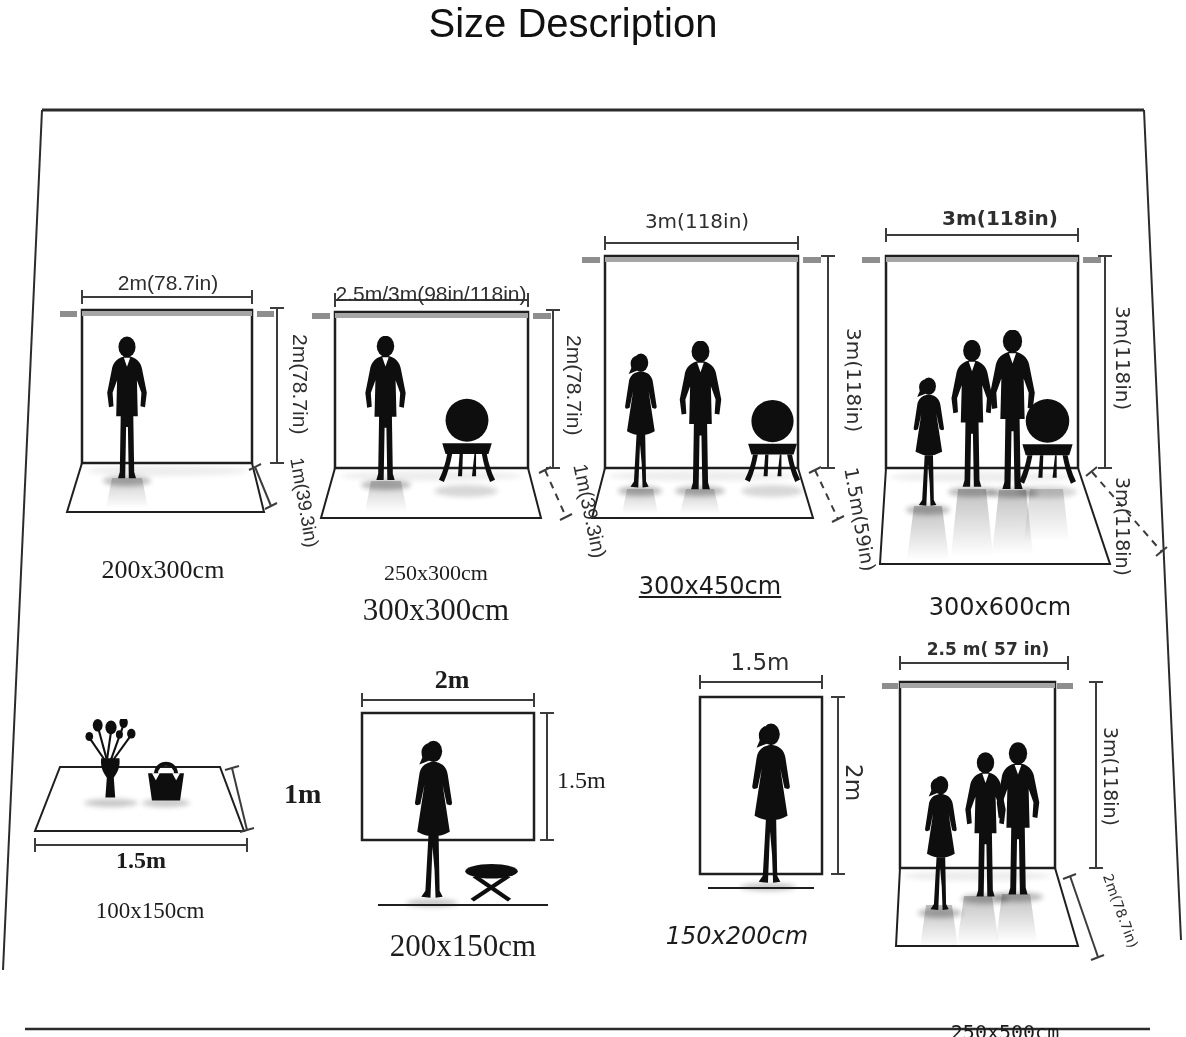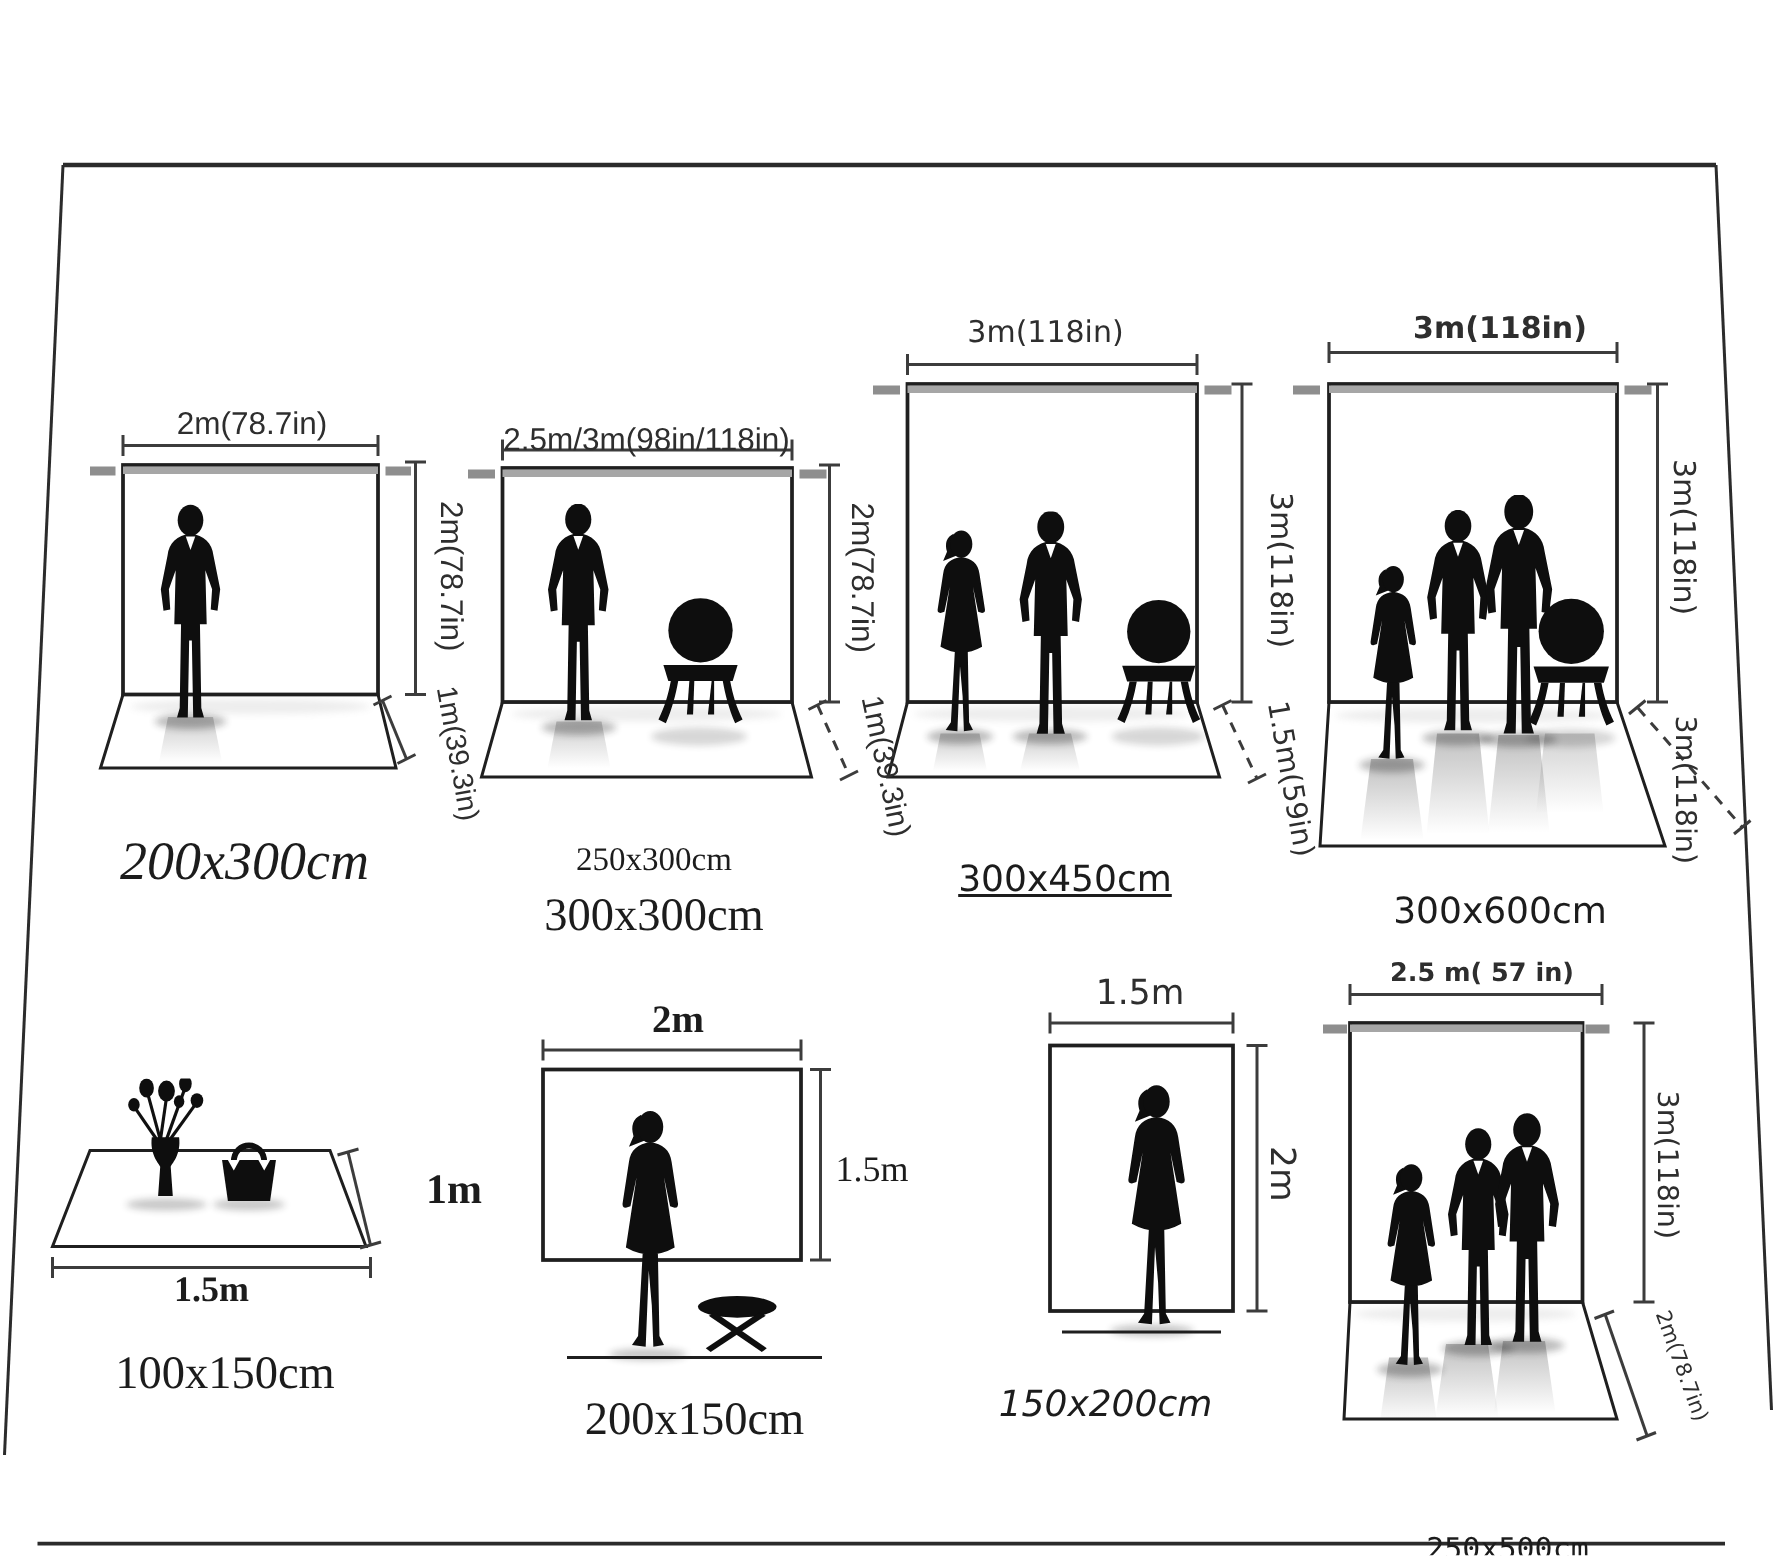--- a/index.html
+++ b/index.html
@@ -305,45 +305,46 @@
     <polygon points="1002,894 1030,894 1037,942 996,942" fill="url(#fade)" opacity="0.55"></polygon>
     <ellipse cx="940" cy="913" rx="22" ry="5" fill="#222" opacity="0.3" filter="url(#soft)"></ellipse>
     <ellipse cx="985" cy="899" rx="24" ry="5" fill="#222" opacity="0.3" filter="url(#soft)"></ellipse>
     <ellipse cx="1018" cy="897" rx="25" ry="5" fill="#222" opacity="0.3" filter="url(#soft)"></ellipse>
     <use href="#woman" x="914" y="775" width="52" height="140"></use>
     <use href="#man" x="958" y="752" width="55" height="148"></use>
     <use href="#man" x="989" y="742" width="58" height="156"></use>
   </g>
 </svg>
 
+<div class="lbl sans ctr" style="left:573px;top:2px;font-size:40px;color:#111;">Size Description</div>
 
 <div class="lbl sans ctr dimtxt" style="left:168px;top:272px;font-size:21px;">2m(78.7in)</div>
 <div class="lbl sans rot90 dimtxt" style="left:311px;top:334px;font-size:21px;">2m(78.7in)</div>
 <div class="lbl sans r80 dimtxt" style="left:306px;top:456px;font-size:19px;">1m(39.3in)</div>
-<div class="lbl serif ctr" style="left:163px;top:556px;font-size:36px;font-style:italic;">200x300cm</div>
+<div class="lbl serif ctr" style="left:163px;top:556px;font-size:26px;">200x300cm</div>
 
 <div class="lbl sans ctr dimtxt" style="left:431px;top:267px;font-size:21px;margin-top:16px;">2.5m/3m(98in/118in)</div>
 <div class="lbl sans rot90 dimtxt" style="left:585px;top:335px;font-size:21px;">2m(78.7in)</div>
 <div class="lbl sans r78 dimtxt" style="left:590px;top:462px;font-size:20px;">1m(39.3in)</div>
 <div class="lbl serif ctr" style="left:436px;top:561px;font-size:22px;">250x300cm</div>
 <div class="lbl serif ctr" style="left:436px;top:594px;font-size:31px;">300x300cm</div>
 
 <div class="lbl dsans ctr dimtxt" style="left:697px;top:211px;font-size:20px;">3m(118in)</div>
 <div class="lbl dsans rot90 dimtxt" style="left:864px;top:328px;font-size:20px;">3m(118in)</div>
 <div class="lbl dsans r80 dimtxt" style="left:860px;top:466px;font-size:19px;">1.5m(59in)</div>
 <div class="lbl dsans ctr" style="left:710px;top:574px;font-size:24px;text-decoration:underline;">300x450cm</div>
 
 <div class="lbl dsans ctr b dimtxt" style="left:1000px;top:208px;font-size:20px;">3m(118in)</div>
 <div class="lbl dsans rot90 dimtxt" style="left:1133px;top:306px;font-size:20px;">3m(118in)</div>
 <div class="lbl dsans rot90 dimtxt" style="left:1132px;top:477px;font-size:19px;">3m(118in)</div>
 <div class="lbl dsans ctr" style="left:1000px;top:595px;font-size:24px;">300x600cm</div>
 
 <div class="lbl serif b" style="left:255px;top:779px;font-size:28px;margin-left:29px;">1m</div>
 <div class="lbl serif b ctr" style="left:141px;top:848px;font-size:24px;">1.5m</div>
-<div class="lbl serif ctr" style="left:150px;top:899px;font-size:31px;">100x150cm</div>
+<div class="lbl serif ctr" style="left:150px;top:899px;font-size:23px;">100x150cm</div>
 
 <div class="lbl serif b ctr" style="left:452px;top:666px;font-size:26px;">2m</div>
 <div class="lbl serif" style="left:557px;top:768px;font-size:24px;">1.5m</div>
 <div class="lbl serif ctr" style="left:463px;top:930px;font-size:31px;">200x150cm</div>
 
 <div class="lbl dsans ctr dimtxt" style="left:760px;top:650px;font-size:23px;">1.5m</div>
 <div class="lbl dsans rot90 dimtxt" style="left:866px;top:764px;font-size:23px;">2m</div>
 <div class="lbl dsans ctr" style="left:737px;top:924px;font-size:24px;font-style:italic;">150x200cm</div>
 
 <div class="lbl dsans ctr dimtxt" style="left:988px;top:641px;font-size:17px;font-weight:700;">2.5 m( 57 in)</div>

